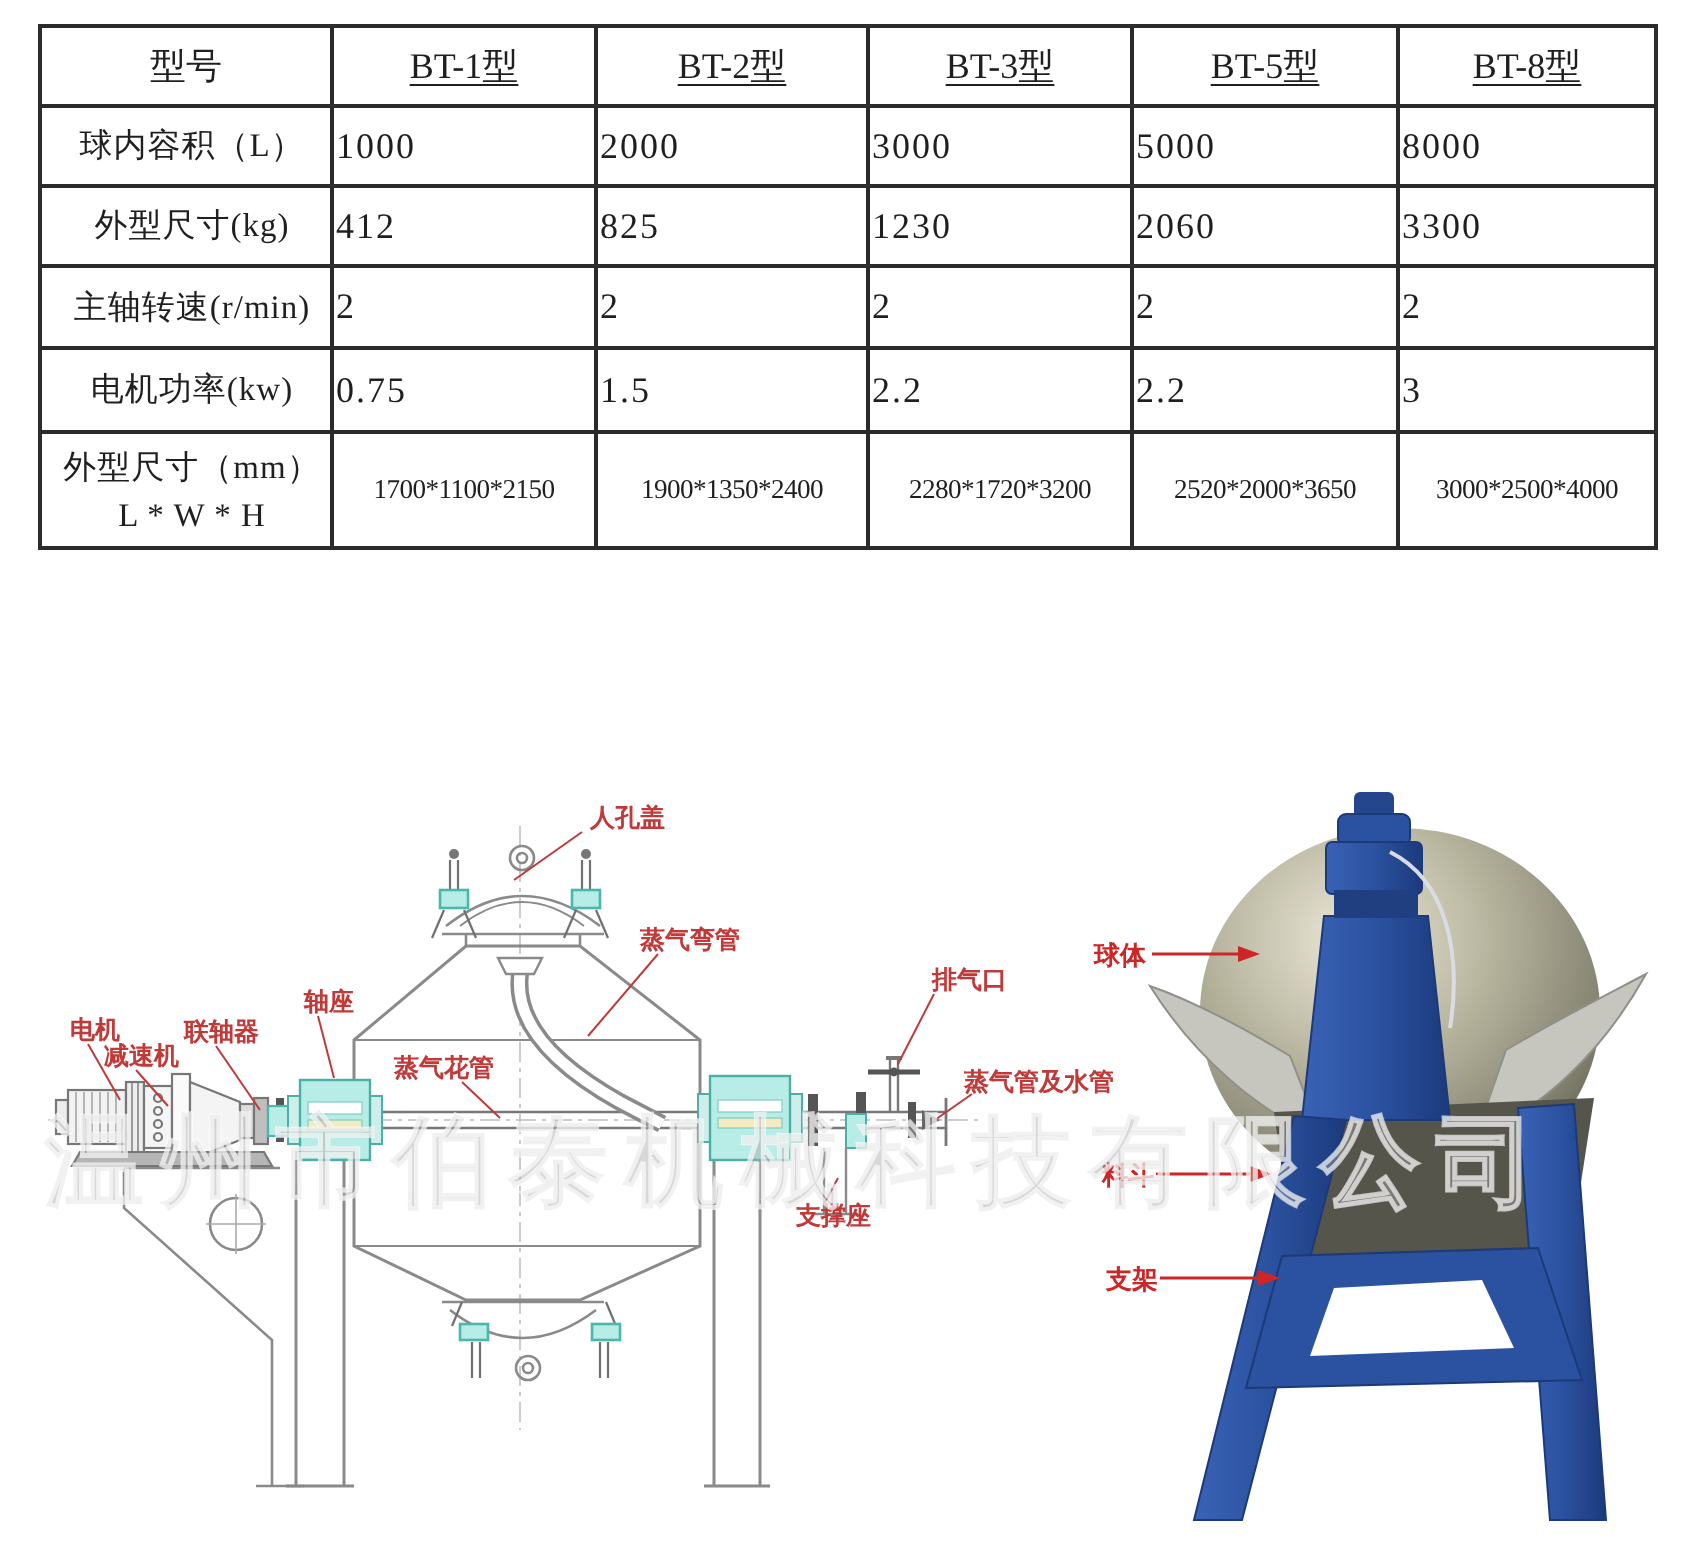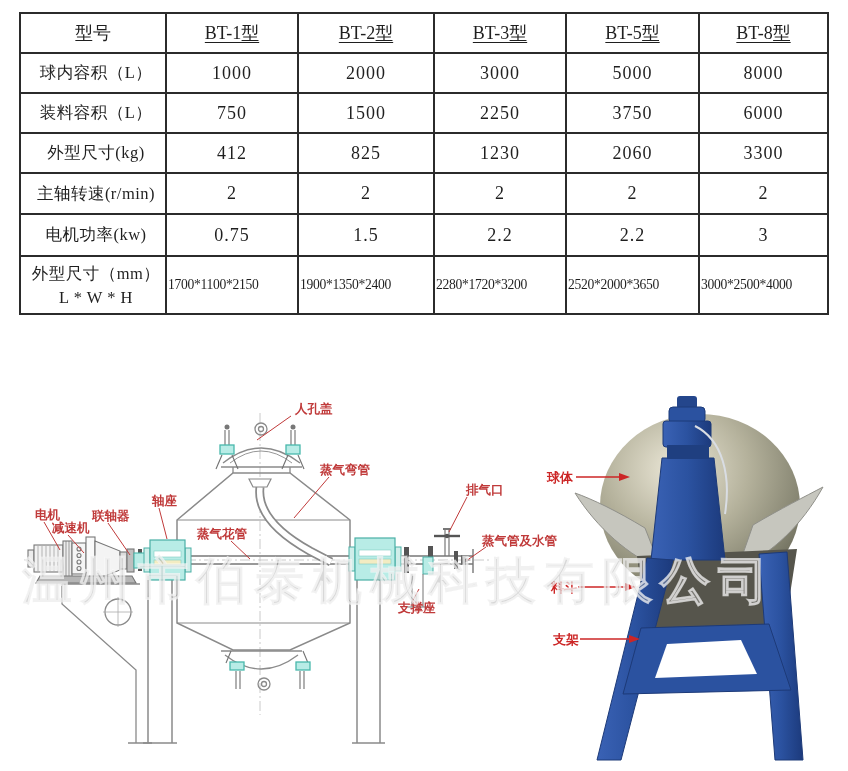--- a/index.html
+++ b/index.html
@@ -4,23 +4,23 @@
 <style>
   html,body{margin:0;padding:0;background:#ffffff;}
   .stage{position:relative;width:848px;height:771px;background:#ffffff;overflow:hidden;
          font-family:"Liberation Serif",serif;}
   
   table.spec{position:absolute;left:19px;top:12px;width:808px;border-collapse:collapse;
              table-layout:fixed;color:#1f1f1f;}
   table.spec td,table.spec th{border:2px solid #2b2b2b;vertical-align:middle;overflow:hidden;}
   table.spec th{font-weight:normal;font-size:18px;text-align:center;}
   table.spec th.model{text-decoration:underline;text-underline-offset:3px;}
-  table.spec td.val{font-size:18px;text-align:center;letter-spacing:1px;}
+  table.spec td.val{font-size:18px;text-align:left;letter-spacing:1px;}
   table.spec td.rowlabel{font-size:16.5px;text-align:center;padding-left:7px;letter-spacing:0.5px;}
-  table.spec td.dimval{font-size:13.6px;letter-spacing:-0.3px;padding:0 1px;}
+  table.spec td.dimval{font-size:13.6px;text-align:center;letter-spacing:-0.3px;padding:0 1px;}
   table.spec td.rowlabel .l2{margin-top:3px;}
   
   svg.drawing{position:absolute;left:18px;top:383px;width:542px;height:388px;}
   svg.photo{position:absolute;left:545px;top:388px;width:303px;height:383px;}
   svg text{font-family:"Liberation Serif",serif;}
   
   .watermark{position:absolute;left:22px;top:548px;width:806px;z-index:20;
              font-size:50px;font-weight:bold;letter-spacing:8px;white-space:nowrap;
              color:rgba(168,168,168,0.45);-webkit-text-stroke:1px rgba(255,255,255,0.65);
              pointer-events:none;font-family:"Liberation Serif",serif;}
@@ -48,28 +48,20 @@
       <th class="model">BT-5型</th>
       <th class="model">BT-8型</th>
     </tr>
     <tr style="height:40px">
       <td class="rowlabel">球内容积（L）</td>
       <td class="val">1000</td>
       <td class="val">2000</td>
       <td class="val">3000</td>
       <td class="val">5000</td>
       <td class="val">8000</td>
-    </tr>
-    <tr style="height:40px">
-      <td class="rowlabel">装料容积（L）</td>
-      <td class="val">750</td>
-      <td class="val">1500</td>
-      <td class="val">2250</td>
-      <td class="val">3750</td>
-      <td class="val">6000</td>
     </tr>
     <tr style="height:40px">
       <td class="rowlabel">外型尺寸(kg)</td>
       <td class="val">412</td>
       <td class="val">825</td>
       <td class="val">1230</td>
       <td class="val">2060</td>
       <td class="val">3300</td>
     </tr>
     <tr style="height:41px">

